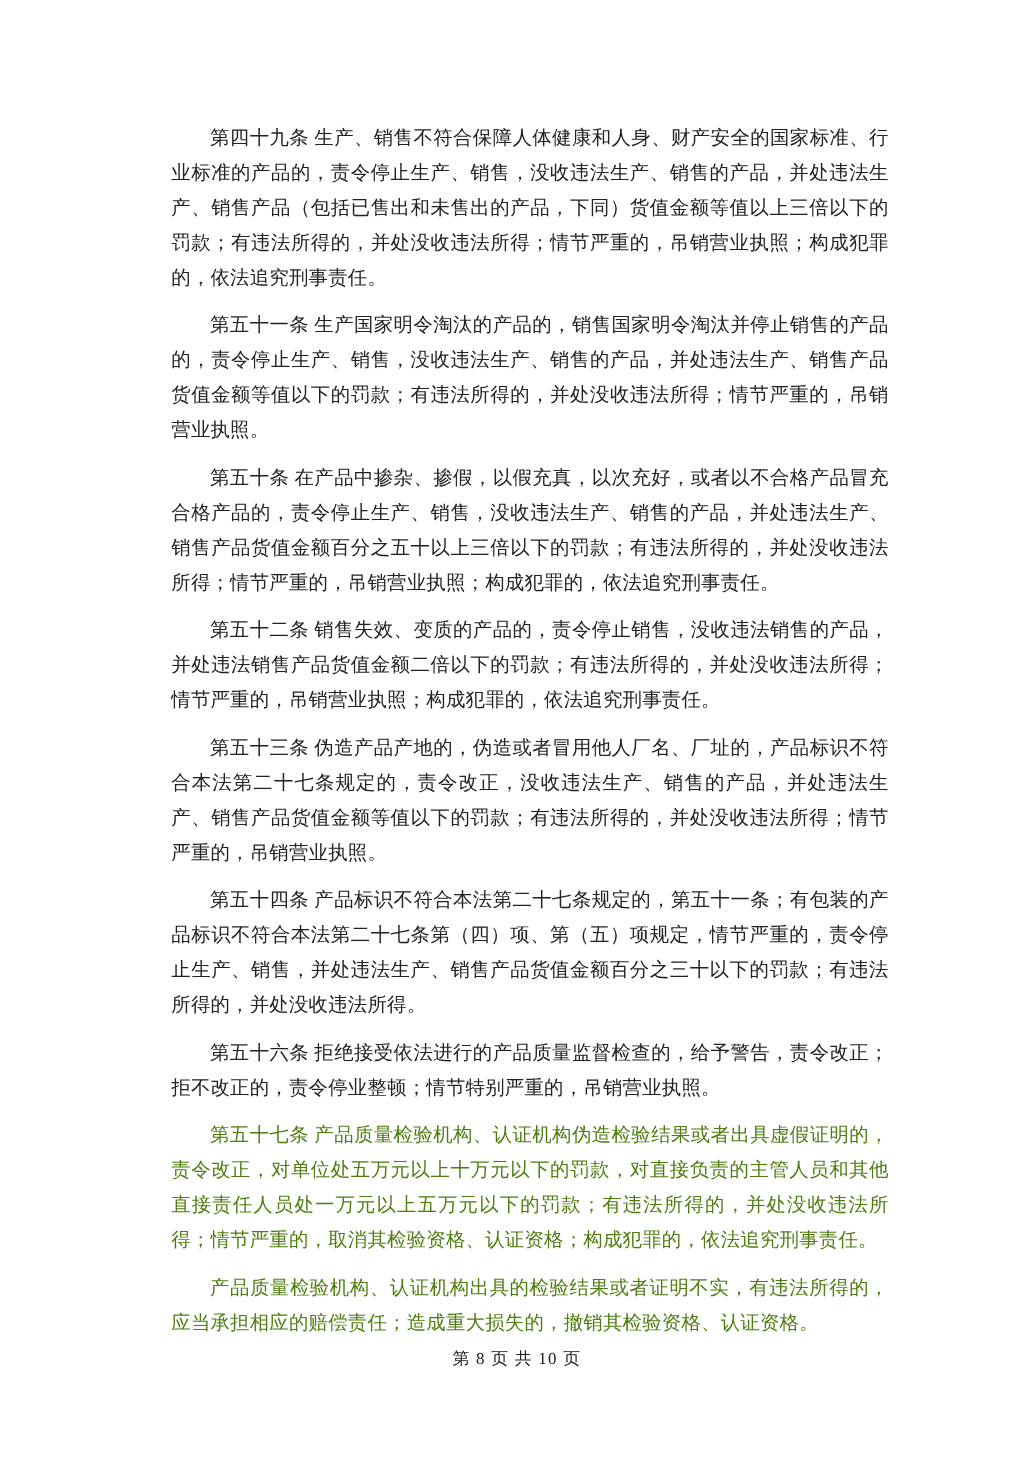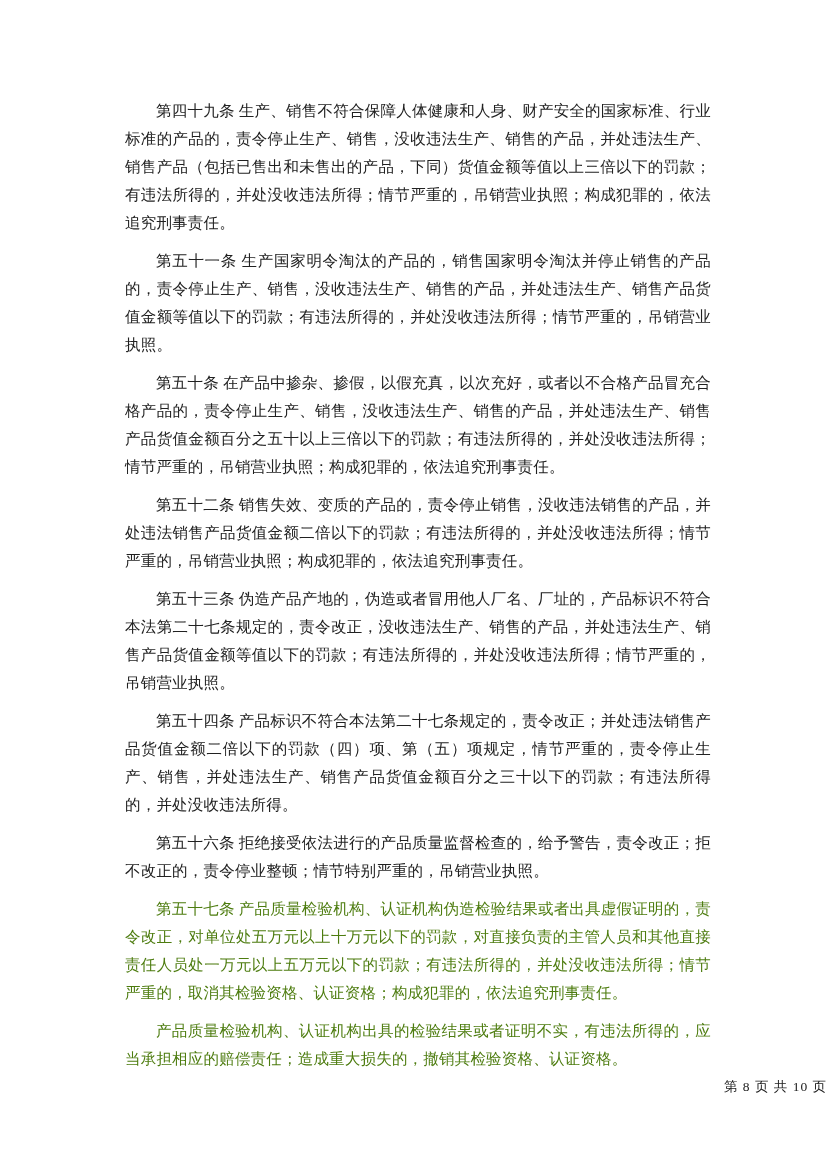--- a/index.html
+++ b/index.html
@@ -15,52 +15,52 @@
     overflow: hidden;
     font-family: "Liberation Serif", "DejaVu Serif", serif;
   }
   .content {
     position: absolute;
     left: 121px;
     top: 97px;
     width: 590px;
   }
   p.article {
-    margin: 0 0 10px 4px;
+    margin: 0 0 10px 16px;
     font-size: 15.5px;
     line-height: 28px;
     color: #212121;
     text-align: justify;
     text-justify: inter-ideograph;
     text-indent: 2em;
     letter-spacing: 0.2px;
   }
   p.article.red {
     color: #4d7c0f;
   }
   .footer {
     position: absolute;
     left: 0;
     top: 1078px;
     width: 827px;
-    text-align: right;
+    text-align: center;
     font-size: 13.5px;
     color: #212121;
     letter-spacing: 1px;
   }
 </style>
 </head>
 <body>
 
 <div class="page">
   <div class="content">
     <p class="article">第四十九条 生产、销售不符合保障人体健康和人身、财产安全的国家标准、行业标准的产品的，责令停止生产、销售，没收违法生产、销售的产品，并处违法生产、销售产品（包括已售出和未售出的产品，下同）货值金额等值以上三倍以下的罚款；有违法所得的，并处没收违法所得；情节严重的，吊销营业执照；构成犯罪的，依法追究刑事责任。</p>
     <p class="article">第五十一条 生产国家明令淘汰的产品的，销售国家明令淘汰并停止销售的产品的，责令停止生产、销售，没收违法生产、销售的产品，并处违法生产、销售产品货值金额等值以下的罚款；有违法所得的，并处没收违法所得；情节严重的，吊销营业执照。</p>
     <p class="article">第五十条 在产品中掺杂、掺假，以假充真，以次充好，或者以不合格产品冒充合格产品的，责令停止生产、销售，没收违法生产、销售的产品，并处违法生产、销售产品货值金额百分之五十以上三倍以下的罚款；有违法所得的，并处没收违法所得；情节严重的，吊销营业执照；构成犯罪的，依法追究刑事责任。</p>
     <p class="article">第五十二条 销售失效、变质的产品的，责令停止销售，没收违法销售的产品，并处违法销售产品货值金额二倍以下的罚款；有违法所得的，并处没收违法所得；情节严重的，吊销营业执照；构成犯罪的，依法追究刑事责任。</p>
     <p class="article">第五十三条 伪造产品产地的，伪造或者冒用他人厂名、厂址的，产品标识不符合本法第二十七条规定的，责令改正，没收违法生产、销售的产品，并处违法生产、销售产品货值金额等值以下的罚款；有违法所得的，并处没收违法所得；情节严重的，吊销营业执照。</p>
-    <p class="article">第五十四条 产品标识不符合本法第二十七条规定的，责令改正；并处违法销售产品货值金额二倍以下的罚款（四）项、第（五）项规定，情节严重的，责令停止生产、销售，并处违法生产、销售产品货值金额百分之三十以下的罚款；有违法所得的，并处没收违法所得。</p>
+    <p class="article">第五十四条 产品标识不符合本法第二十七条规定的，第五十一条；有包装的产品标识不符合本法第二十七条第（四）项、第（五）项规定，情节严重的，责令停止生产、销售，并处违法生产、销售产品货值金额百分之三十以下的罚款；有违法所得的，并处没收违法所得。</p>
     <p class="article">第五十六条 拒绝接受依法进行的产品质量监督检查的，给予警告，责令改正；拒不改正的，责令停业整顿；情节特别严重的，吊销营业执照。</p>
     <p class="article red">第五十七条 产品质量检验机构、认证机构伪造检验结果或者出具虚假证明的，责令改正，对单位处五万元以上十万元以下的罚款，对直接负责的主管人员和其他直接责任人员处一万元以上五万元以下的罚款；有违法所得的，并处没收违法所得；情节严重的，取消其检验资格、认证资格；构成犯罪的，依法追究刑事责任。</p>
     <p class="article red">产品质量检验机构、认证机构出具的检验结果或者证明不实，有违法所得的，应当承担相应的赔偿责任；造成重大损失的，撤销其检验资格、认证资格。</p>
   </div>
   <div class="footer">第 8 页 共 10 页</div>
 </div>
 
 </body></html>

